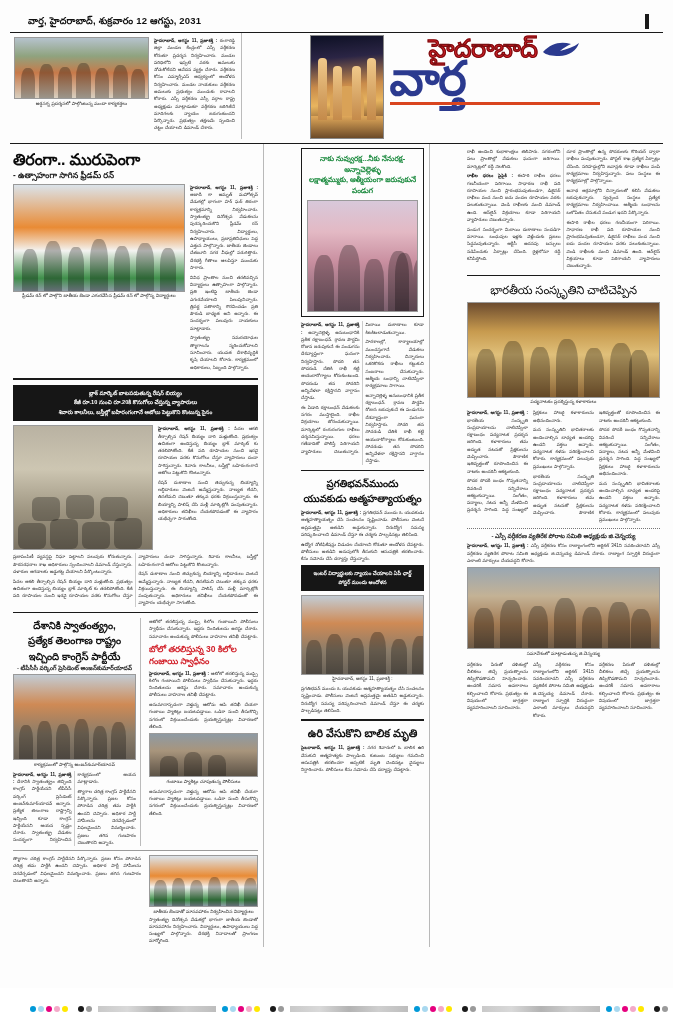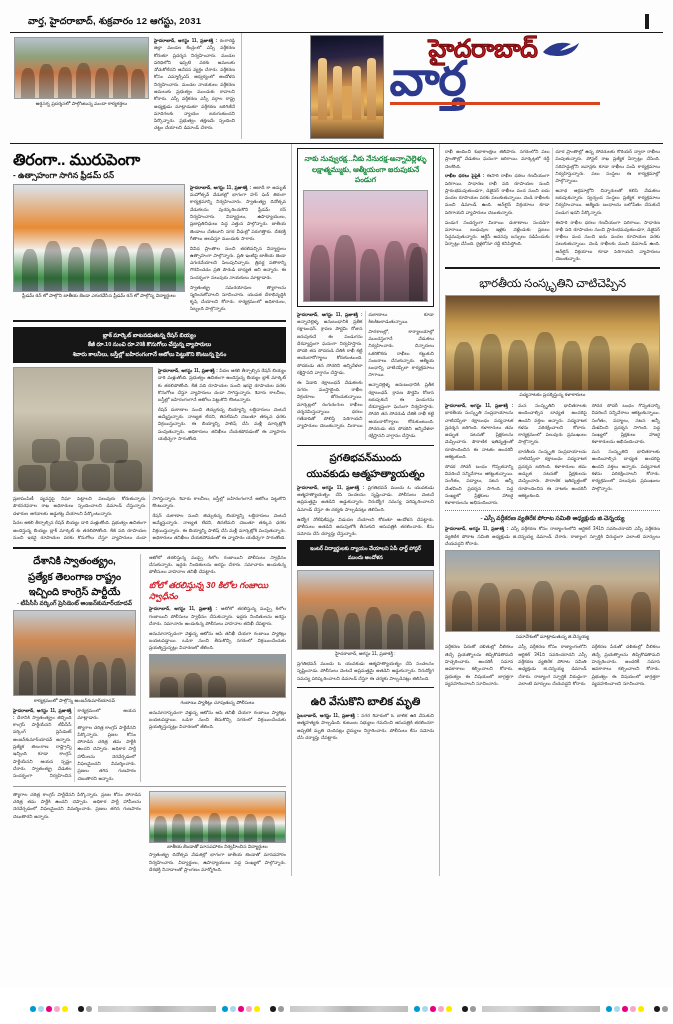--- a/index.html
+++ b/index.html
@@ -129,21 +129,21 @@
   }
   .bird { width: 40px; height: 20px; }
   .mast-main {
     font-size: 48px; font-weight: 700; color: #2b3a8f;
     line-height: .92; letter-spacing: -1.5px;
     margin-top: -4px;
   }
   .mast-rule { width: 210px; height: 3px; background: #d9451f; margin-top: 1px; }
 
   
-  .main-grid { display: flex; margin: 0 10px; }
+  .main-grid { display: flex; margin: 0 10px; gap: 32px; }
 
   .col-left  { width: 282px; border-right: 1px solid #b9b9b9; padding: 4px 5px 0 3px; }
   .col-mid   { width: 148px; border-right: 1px solid #b9b9b9; padding: 4px 5px 0 5px; }
   .col-right { width: 223px; padding: 4px 3px 0 5px; }
 
   .hl-xl {
     font-size: 16px; font-weight: 700; color: #0b0b0b;
     line-height: 1.2; letter-spacing: -.3px; padding: 2px 0;
   }
   .hl-lg {
@@ -368,21 +368,21 @@
             <p><span class="dateline-tag">హైదరాబాద్, ఆగస్టు 11, ప్రజాశక్తి :</span>
               <span>దేశానికి స్వాతంత్య్రం తెచ్చింది కాంగ్రెస్ పార్టీయేనని టీపీసీసీ వర్కింగ్ ప్రెసిడెంట్ అంజన్‌కుమార్‌యాదవ్ అన్నారు. ప్రత్యేక తెలంగాణ రాష్ట్రాన్ని ఇచ్చింది కూడా కాంగ్రెస్ పార్టీయేనని ఆయన స్పష్టం చేశారు. స్వాతంత్య్ర వేడుకల సందర్భంగా నిర్వహించిన కార్యక్రమంలో ఆయన మాట్లాడారు.</span></p>
             <p>త్యాగాల చరిత్ర కాంగ్రెస్ పార్టీదేనని పేర్కొన్నారు. ప్రజల కోసం పోరాడిన చరిత్ర తమ పార్టీకి ఉందని చెప్పారు. అధికార పార్టీ హామీలను నెరవేర్చడంలో విఫలమైందని విమర్శించారు. ప్రజలు తగిన గుణపాఠం చెబుతారని అన్నారు.</p>
           </div>
         </div>
 
         <div style="flex:1;padding-left:3px;">
           <div class="body-text">
             <p>ఆటోలో తరలిస్తున్న ముప్పై కిలోల గంజాయిని పోలీసులు స్వాధీనం చేసుకున్నారు. ఇద్దరు నిందితులను అరెస్టు చేశారు. సమాచారం అందుకున్న పోలీసులు వాహనాల తనిఖీ చేపట్టారు.</p>
           </div>
-          <div class="hl-sm hl-red" style="font-size:8.5px;padding-top:2px;font-style:italic;">బోలో తరలిస్తున్న 30 కిలోల గంజాయి స్వాధీనం</div>
+          <div class="hl-sm hl-red" style="font-size:8.5px;padding-top:2px;">బోలో తరలిస్తున్న 30 కిలోల గంజాయి స్వాధీనం</div>
           <div class="body-text" style="margin-top:2px;">
             <p><span class="dateline-tag">హైదరాబాద్, ఆగస్టు 11, ప్రజాశక్తి :</span>
               <span>ఆటోలో తరలిస్తున్న ముప్పై కిలోల గంజాయిని పోలీసులు స్వాధీనం చేసుకున్నారు. ఇద్దరు నిందితులను అరెస్టు చేశారు. సమాచారం అందుకున్న పోలీసులు వాహనాల తనిఖీ చేపట్టారు.</span></p>
             <p>అనుమానాస్పదంగా వెళ్తున్న ఆటోను ఆపి తనిఖీ చేయగా గంజాయి ప్యాకెట్లు బయటపడ్డాయి. ఒడిశా నుంచి తీసుకొచ్చి నగరంలో విక్రయించేందుకు ప్రయత్నిస్తున్నట్లు విచారణలో తేలింది.</p>
           </div>
           <div class="photo gan" style="height:44px;margin-top:3px;">
             <div class="photo-fig" style="left:10px;width:18px;height:20px;"></div>
             <div class="photo-fig" style="left:34px;width:18px;height:24px;"></div>
             <div class="photo-fig" style="left:58px;width:18px;height:21px;"></div>
           </div>

